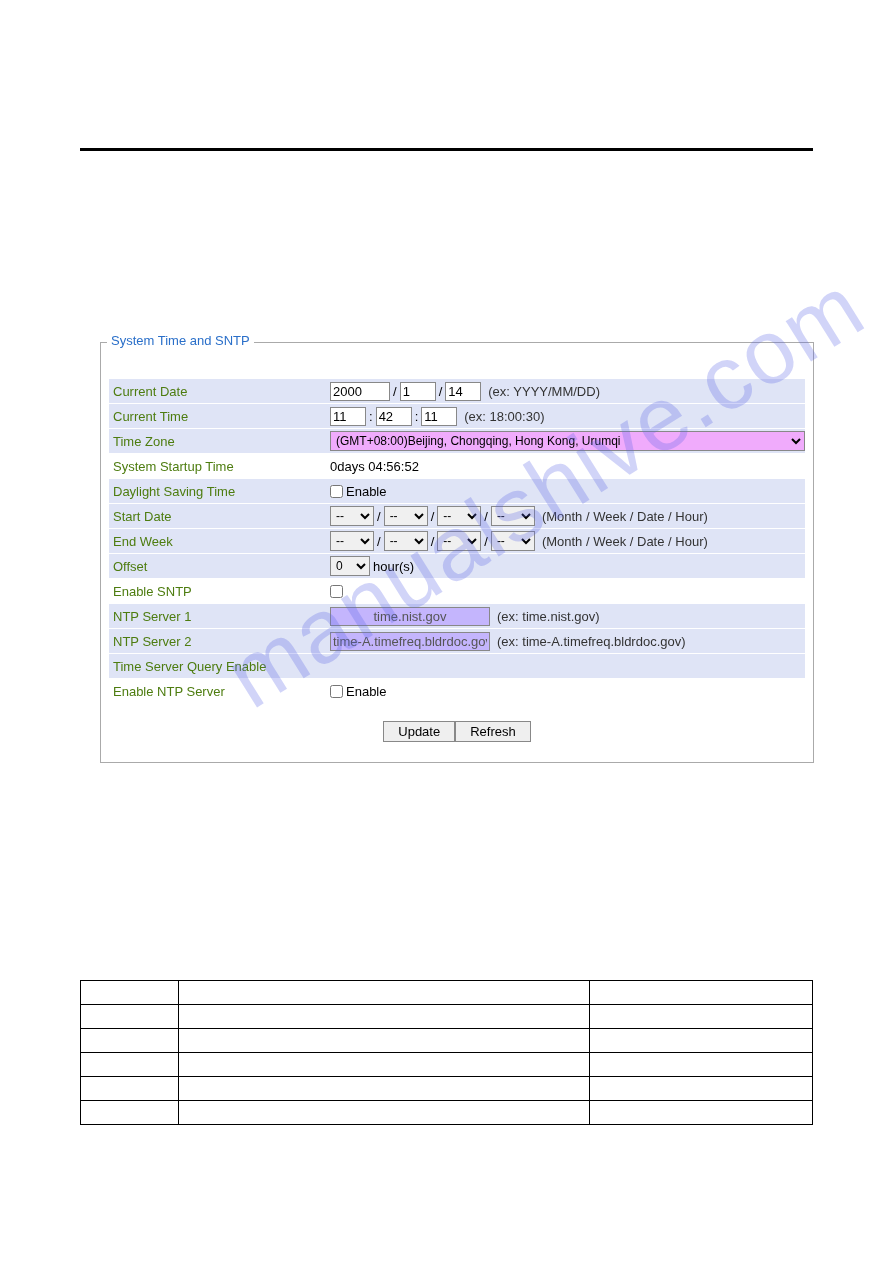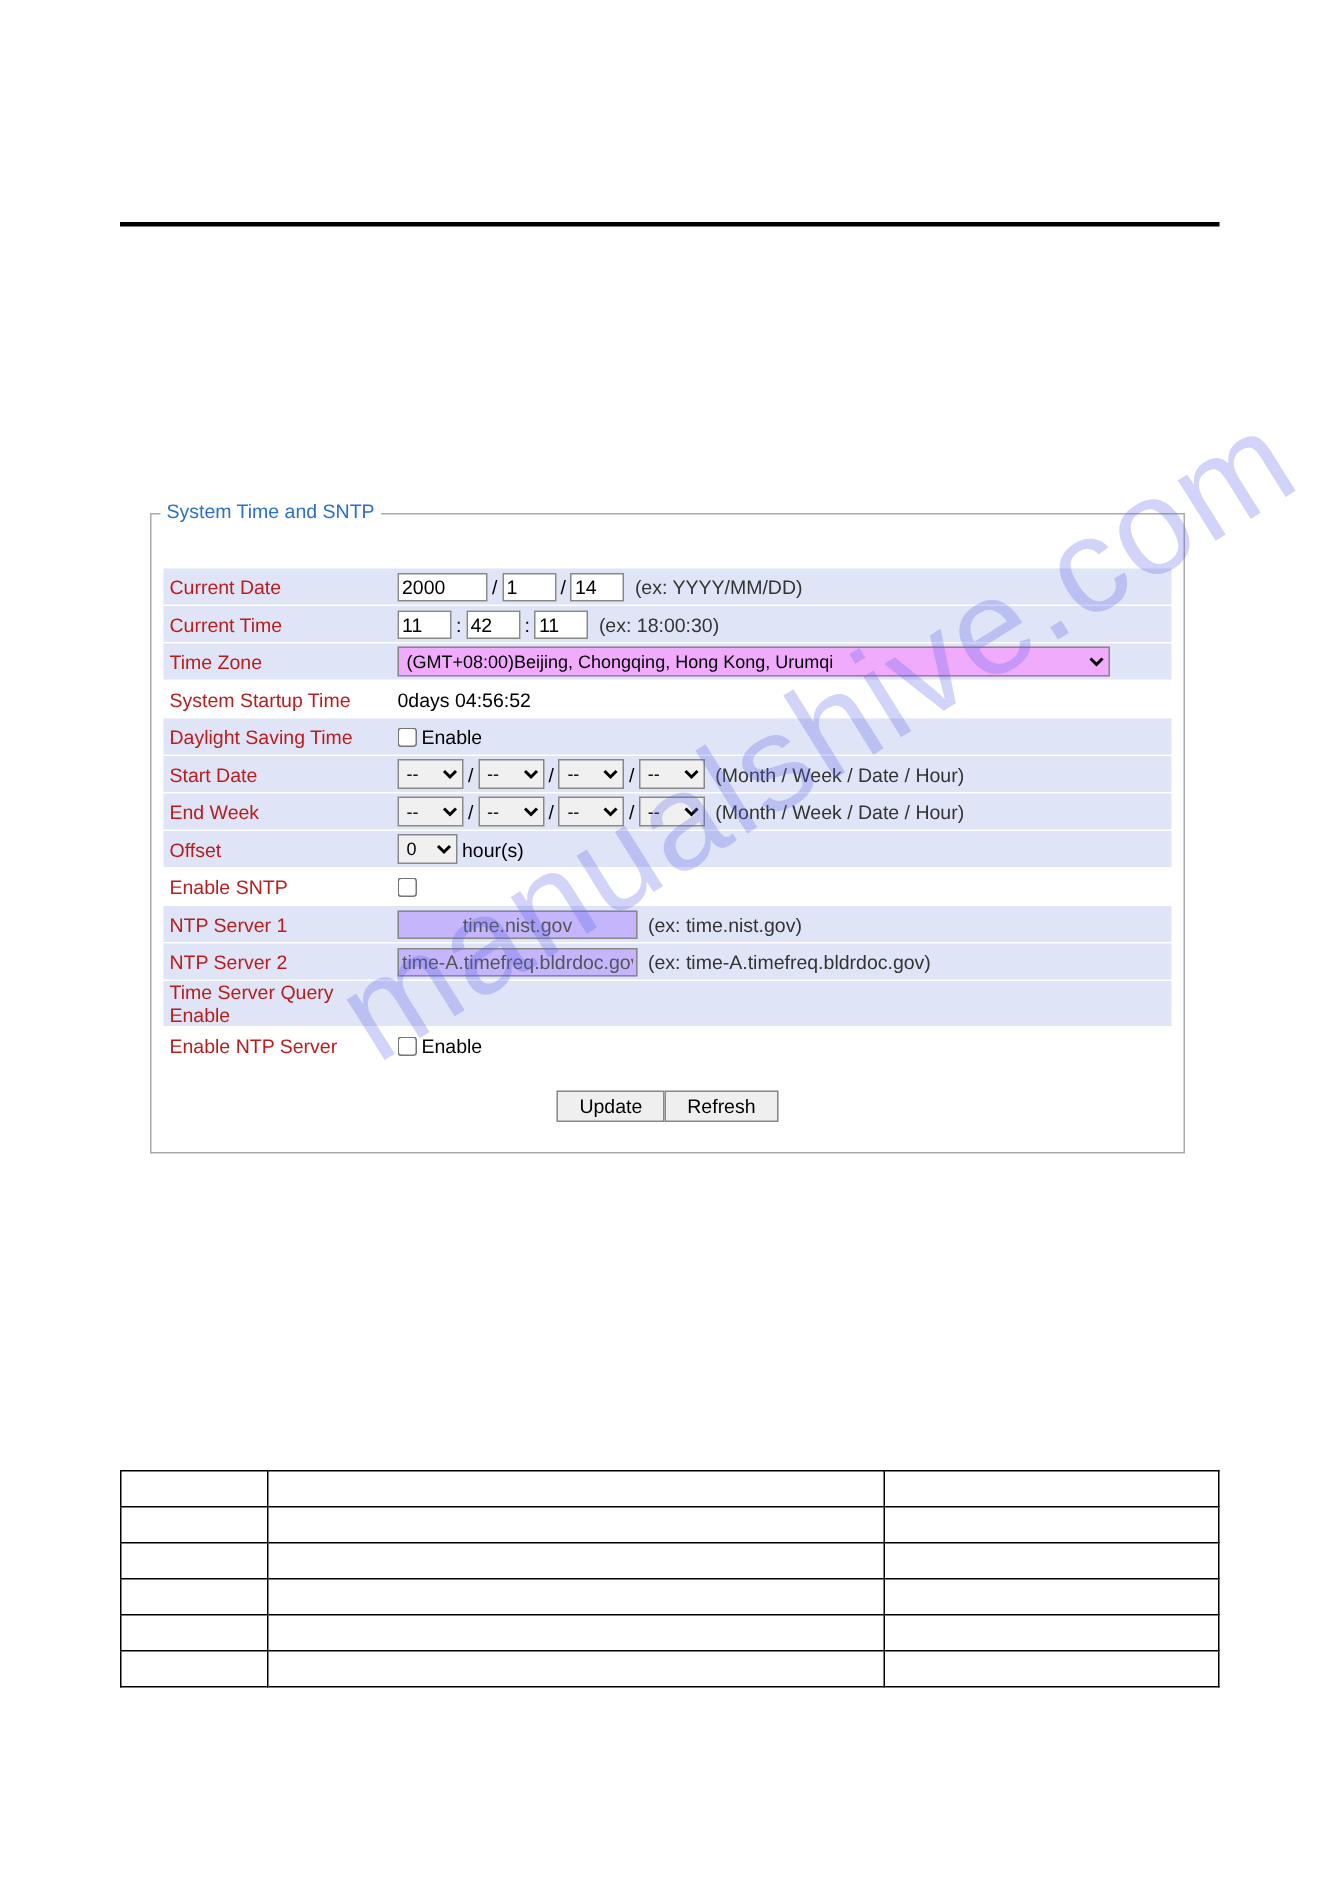--- a/index.html
+++ b/index.html
@@ -38,23 +38,23 @@
     }
     .row {
       display: flex;
       align-items: center;
       min-height: 24px;
       margin-bottom: 1px;
     }
     .row.alt { background: #dfe4f6; }
     .row.white { background: #fff; }
     .label {
-      width: 156px;
+      width: 221px;
       padding-left: 4px;
-      color: #b91c1c;
+      color: #4d7c0f;
     }
     .value {
       flex: 1;
       display: flex;
       align-items: center;
       gap: 3px;
       flex-wrap: nowrap;
     }
     input[type="text"] {
       font-size: 13px;

